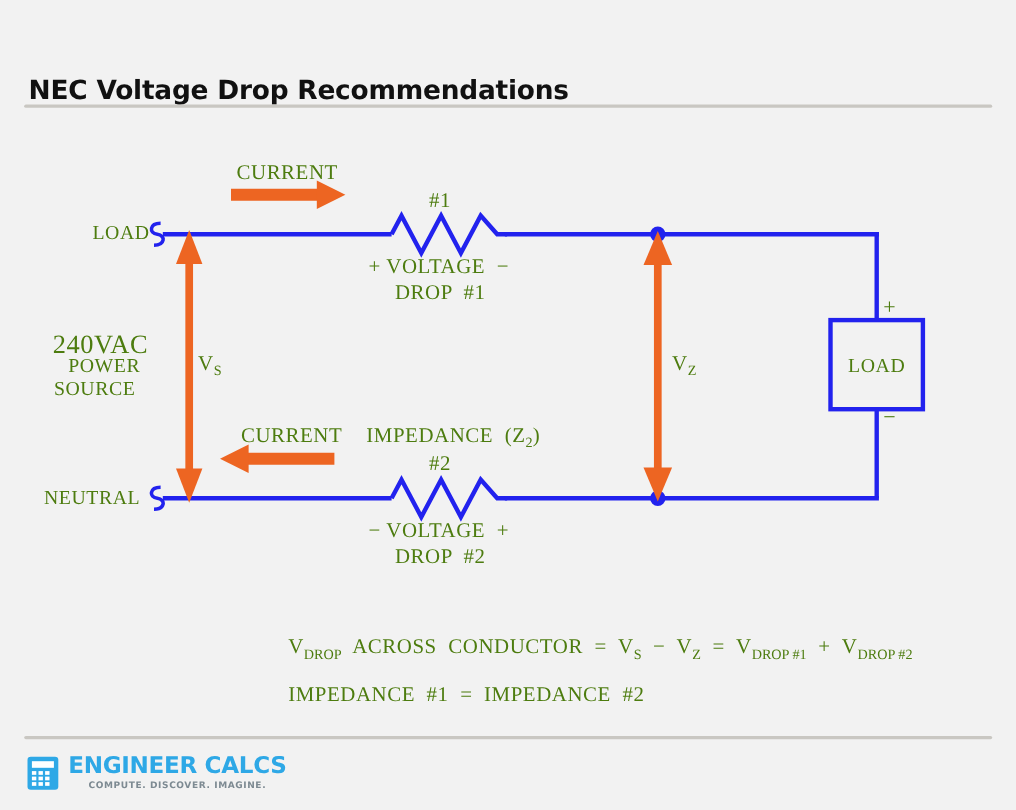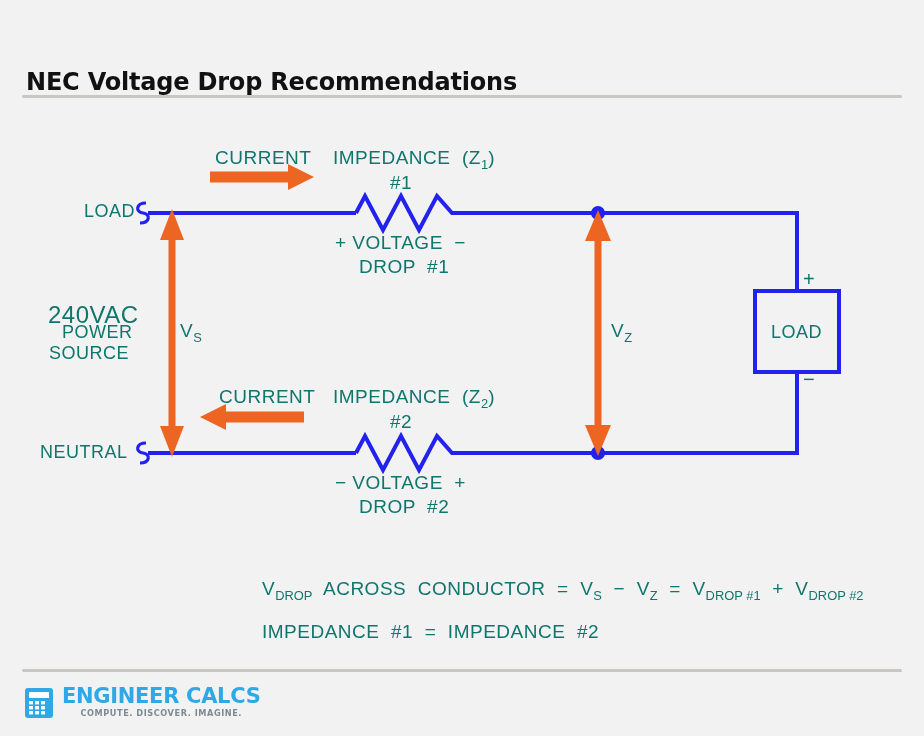--- a/index.html
+++ b/index.html
@@ -44,22 +44,22 @@
   
   #circuit {
     position: absolute;
     left: 0;
     top: 0;
   }
 
   
   .lbl {
     position: absolute;
-    font-family: Liberation Sans, sans-serif;
-    color: #0f766e;
+    font-family: Liberation Serif, serif;
+    color: #4d7c0f;
     white-space: pre;
     letter-spacing: 0.5px;
   }
   .sub {
     font-size: 0.68em;
     vertical-align: sub;
     letter-spacing: 0;
   }
   .t-current-top { left: 215px; top: 147px; font-size: 19px; }
   .t-imped-top   { left: 333px; top: 147px; font-size: 19px; }
@@ -174,21 +174,20 @@
     </g>
 
     <g>
       <line x1="222" y1="417" x2="304" y2="417" stroke="#ed6522" stroke-width="11"></line>
       <polygon points="200,417 226,404 226,430" fill="#ed6522"></polygon>
     </g>
   </svg>
 
   <div class="lbl t-current-top">CURRENT</div>
 
-  <div class="lbl t-imped-top"><span>IMPEDANCE  (Z</span><span class="sub">1</span><span>)</span></div>
   <div class="lbl t-imped-top2">#1</div>
 
   <div class="lbl t-line">LOAD</div>
 
   <div class="lbl t-vdrop1a">+ VOLTAGE  −</div>
   <div class="lbl t-vdrop1b">DROP  #1</div>
 
   <div class="lbl t-src1">240VAC</div>
   <div class="lbl t-src2">POWER</div>
   <div class="lbl t-src3">SOURCE</div>

